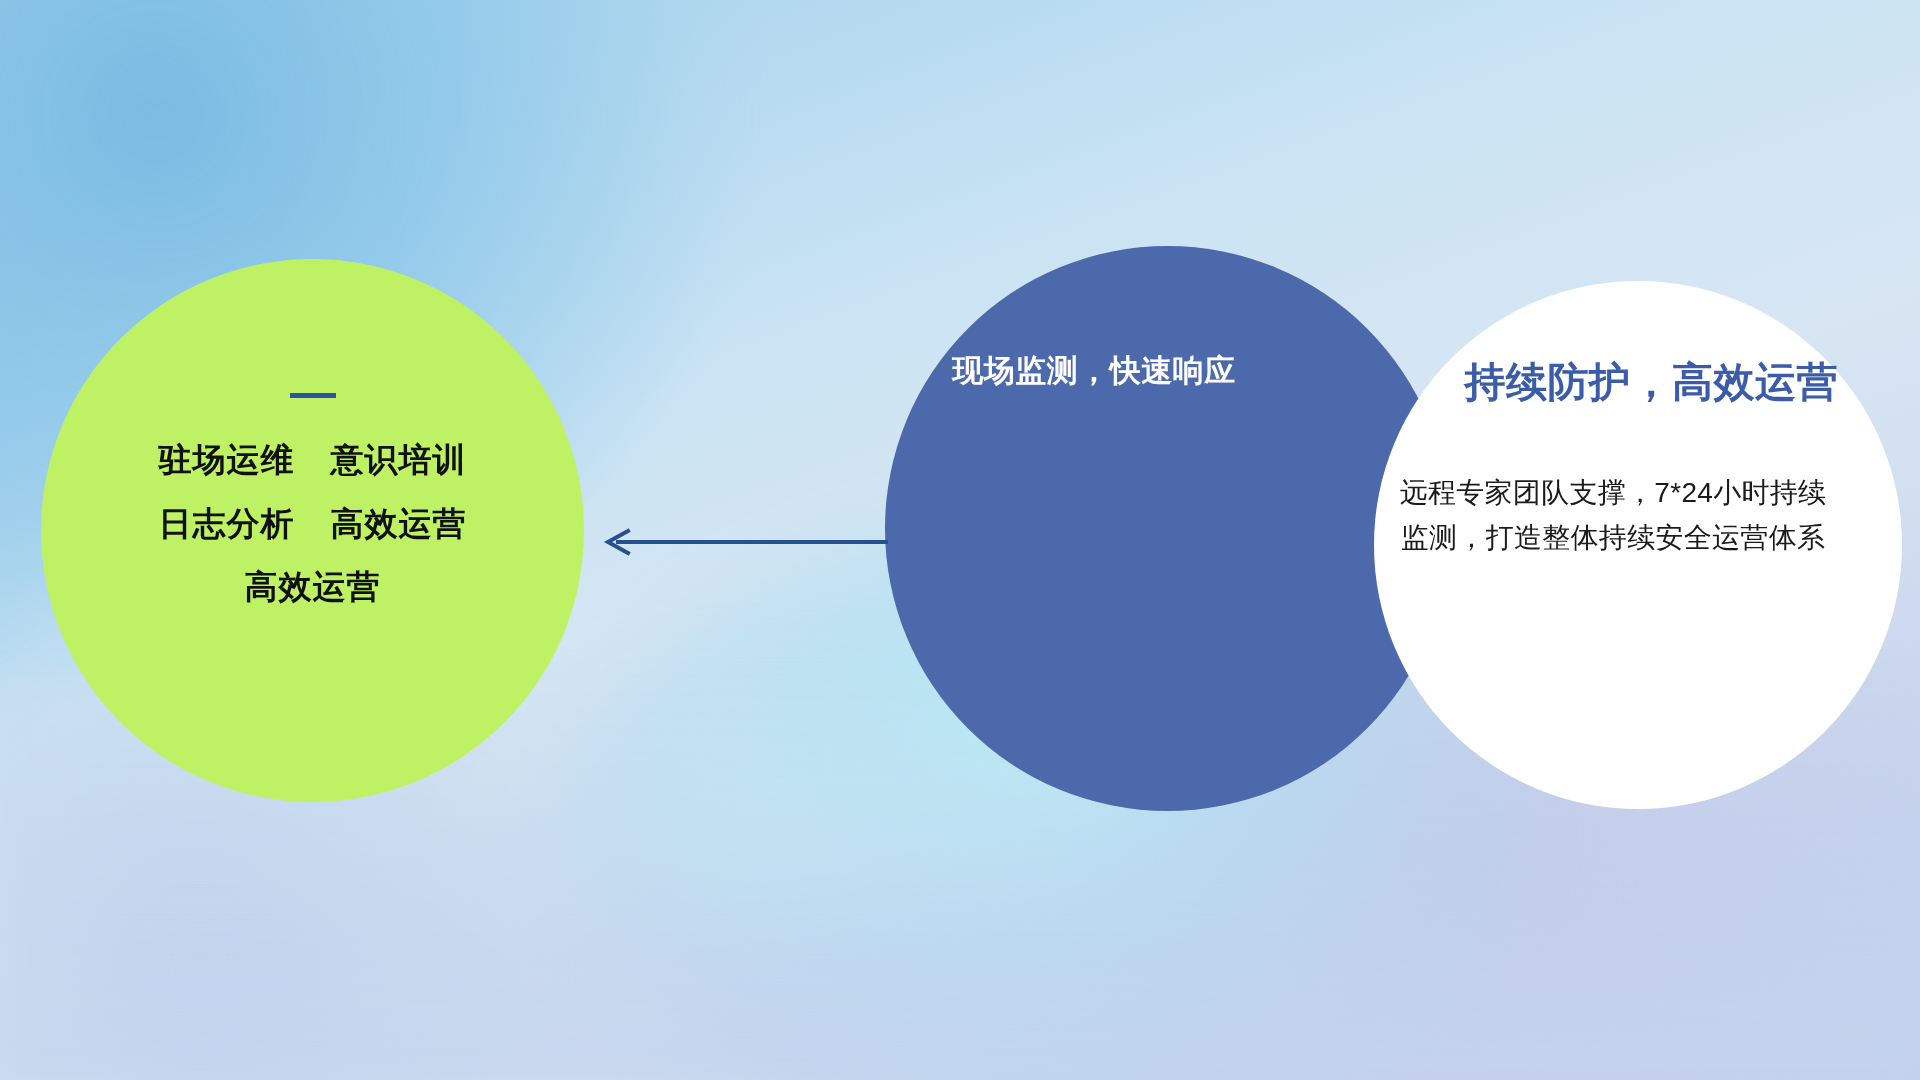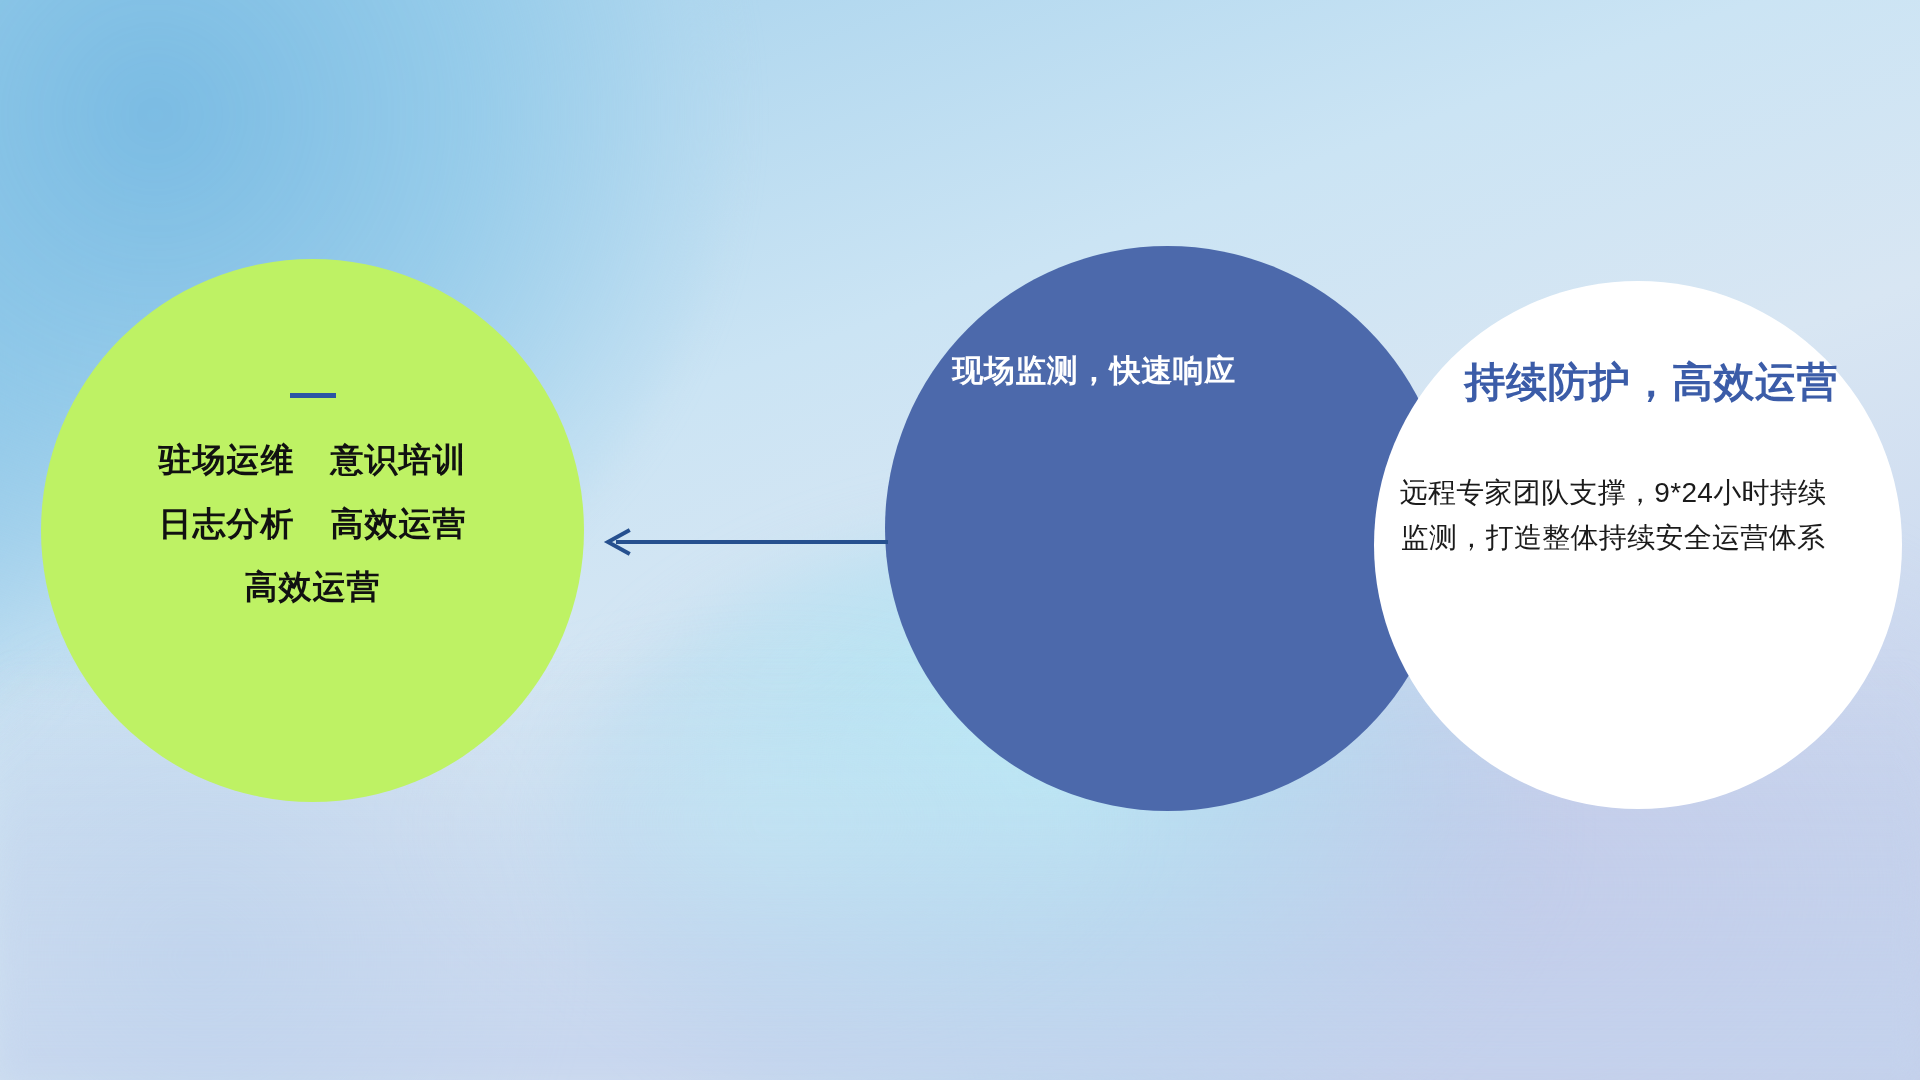--- a/index.html
+++ b/index.html
@@ -263,21 +263,21 @@
   </div>
 
   <div class="circle" id="circle-right"></div>
 
   <div class="text-block" id="middle-text">
     <div class="heading">现场监测，快速响应</div>
   </div>
 
   <div class="text-block" id="right-text">
     <div class="heading">持续防护，高效运营</div>
-    <div class="body">远程专家团队支撑，9*24小时持续监测，打造整体持续安全运营体系</div>
+    <div class="body">远程专家团队支撑，7*24小时持续监测，打造整体持续安全运营体系</div>
   </div>
 
   <div id="arrow">
     <svg width="290" height="36" viewBox="0 0 290 36" xmlns="http://www.w3.org/2000/svg">
       <line x1="288" y1="18" x2="16" y2="18" stroke="#26508f" stroke-width="4"></line>
       <polyline points="28,7 8,18 28,29" fill="none" stroke="#26508f" stroke-width="4" stroke-linecap="square" stroke-linejoin="miter"></polyline>
     </svg>
   </div>
 
 </div>

